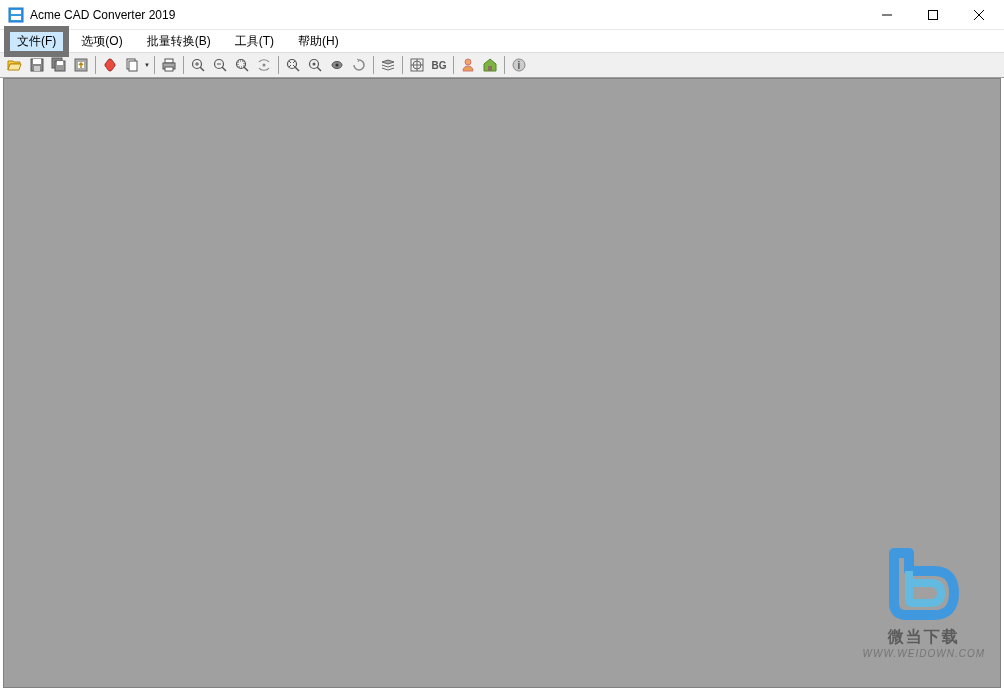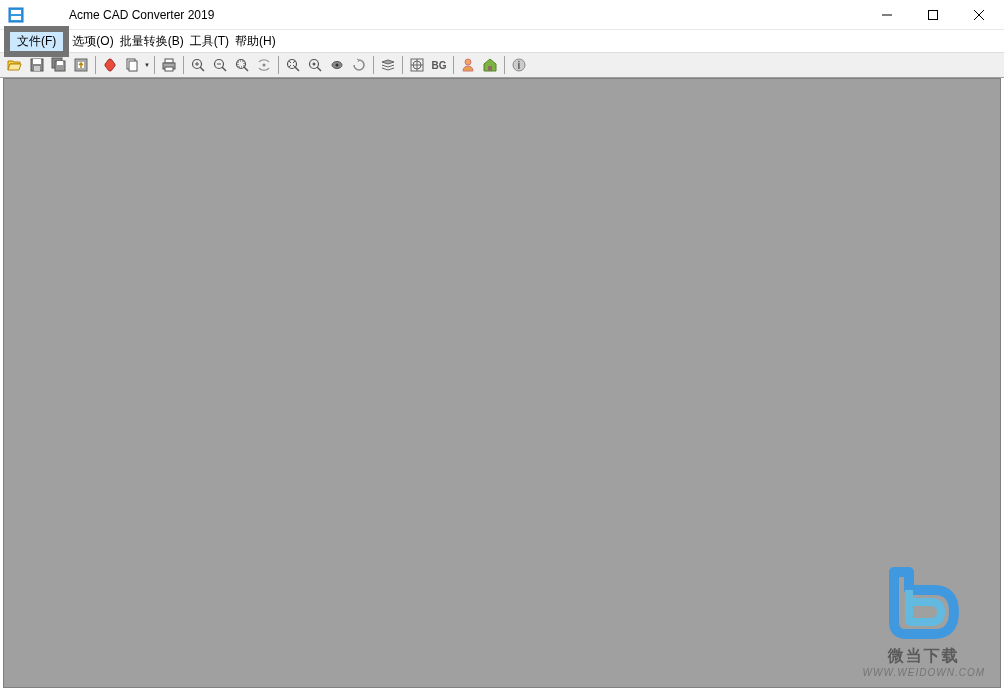--- a/index.html
+++ b/index.html
@@ -12,21 +12,20 @@
       overflow: hidden;
       position: relative;
     }
     .titlebar {
       height: 30px;
       background: #fff;
       display: flex;
       align-items: center;
       padding: 0 2px 0 8px;
       border-bottom: 1px solid #e8e8e8;
-      gap: 39px;
     }
     .titlebar-icon {
       width: 16px; height: 16px;
       margin-right: 6px;
       display: inline-flex;
       align-items: center;
       justify-content: center;
     }
     .titlebar-title { flex: 1; color: #000; font-size: 12px; }
     .win-controls { display: flex; }
@@ -36,21 +35,21 @@
       color: #000;
     }
     .menubar {
       height: 22px;
       background: #fff;
       display: flex;
       align-items: center;
       padding: 0 4px;
     }
     .menu-item {
-      padding: 2px 3px;
+      padding: 2px 12px;
       color: #000;
       cursor: default;
     }
     .menu-item.active { background: #cce8ff; border: 6px solid #737373; padding: 1px 7px; }
     .toolbar {
       height: 26px;
       background: #f0f0f0;
       border-top: 1px solid #ddd;
       border-bottom: 1px solid #a0a0a0;
       display: flex;
@@ -75,21 +74,21 @@
       font-size: 6px; color: #333;
     }
     .canvas-area {
       position: absolute;
       top: 78px; left: 3px; right: 3px; bottom: 3px;
       background: #a0a0a0;
       border: 1px solid #808080;
     }
     .watermark {
       position: absolute;
-      right: 15px; bottom: 9px;
+      right: 15px; bottom: 28px;
       text-align: center;
       opacity: 0.75;
       pointer-events: none;
     }
     .watermark-logo {
       width: 90px; height: 80px;
       margin: 0 auto 4px;
     }
     .watermark-text {
       font-size: 16px; font-weight: bold; color: #444;

